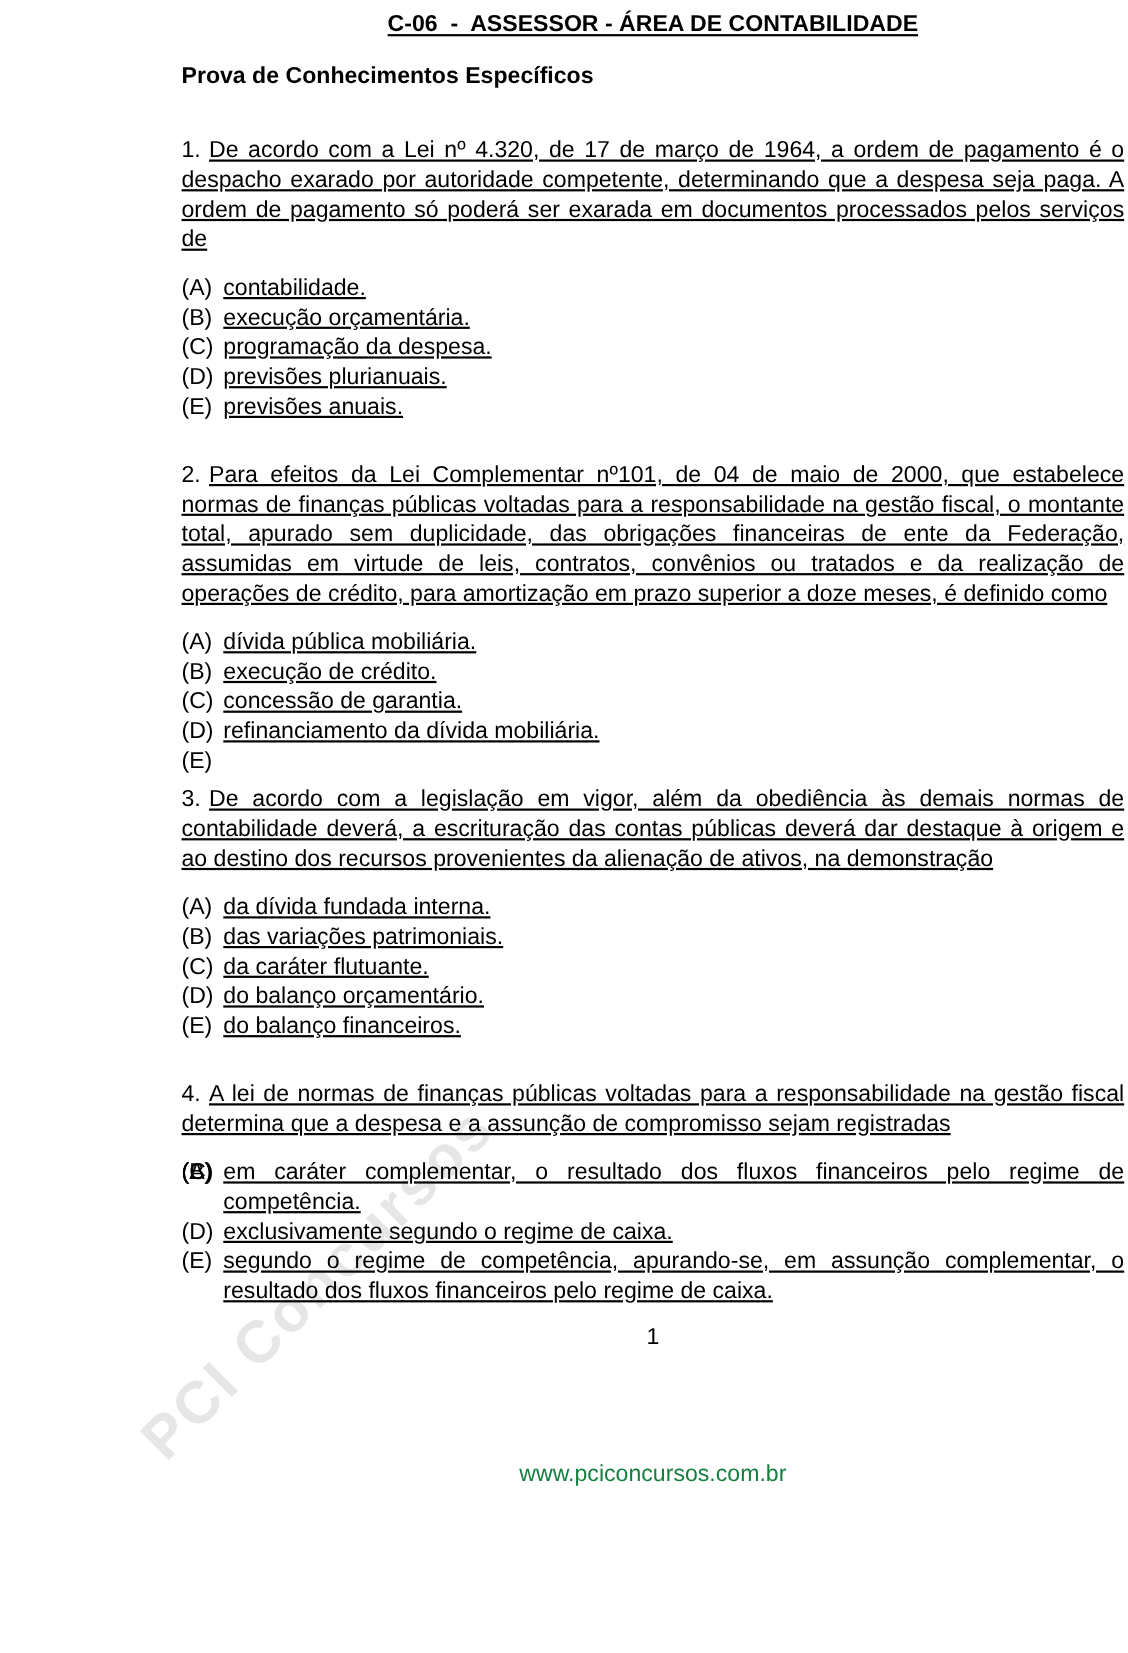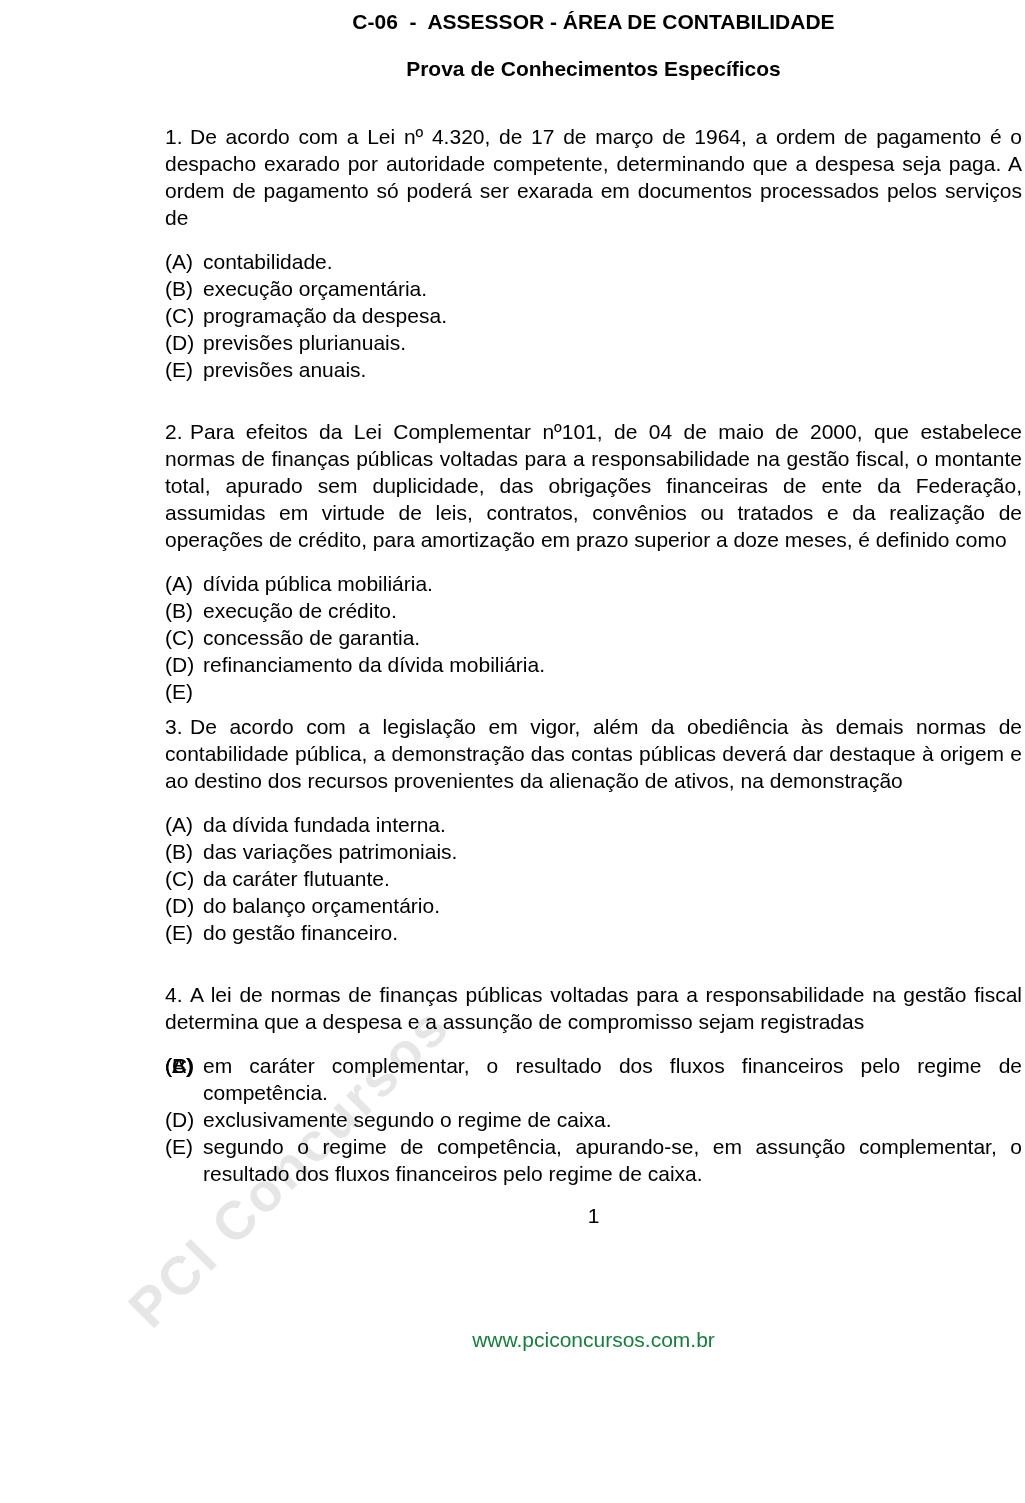--- a/index.html
+++ b/index.html
@@ -32,31 +32,31 @@
     z-index:1;
     margin-left:165px;
     width:857px;
     padding-top:8px;
   }
   .doc-title {
     margin:0;
     font-size:21px;
     font-weight:bold;
     text-align:center;
+    text-decoration:underline;
     text-decoration-thickness:2px;
     text-underline-offset:3px;
     white-space:pre-wrap;
   }
   .doc-subtitle {
     margin:20px 0 0 0;
     font-size:21px;
     font-weight:bold;
-    text-align:center;
   }
-  .question { margin-top:35px; }
+  .question { margin-top:35px;text-decoration:underline; }
   .question.first { margin-top:41px; }
   .q-body { text-align:justify; margin:0; }
   .qnum { display:inline-block; width:25px; }
   .options { margin-top:17px; }
   .option { position:relative; padding-left:38px; text-align:justify; }
   .opt-label { position:absolute; left:0; top:0; }
   .page-number { text-align:center; margin-top:15px; }
   .footer-url { text-align:center; margin-top:97px; }
 </style>
 </head>
@@ -87,27 +87,27 @@
       <div class="options">
         <div class="option"><span class="opt-label">(A)</span><span>dívida pública mobiliária.</span></div>
         <div class="option"><span class="opt-label">(B)</span><span>execução de crédito.</span></div>
         <div class="option"><span class="opt-label">(C)</span><span>concessão de garantia.</span></div>
         <div class="option"><span class="opt-label">(D)</span><span>refinanciamento da dívida mobiliária.</span></div>
         <div class="option"><span class="opt-label">(E)</span></div>
       </div>
     </div>
 
     <div class="question">
-      <p class="q-body"><span class="qnum">3.</span><span>De acordo com a legislação em vigor, além da obediência às demais normas de contabilidade pública, a demonstração das contas públicas deverá dar destaque à origem e ao destino dos recursos provenientes da alienação de ativos, na demonstração</span></p>
+      <p class="q-body"><span class="qnum">3.</span><span>De acordo com a legislação em vigor, além da obediência às demais normas de contabilidade deverá, a escrituração das contas públicas deverá dar destaque à origem e ao destino dos recursos provenientes da alienação de ativos, na demonstração</span></p>
       <div class="options">
         <div class="option"><span class="opt-label">(A)</span><span>da dívida fundada interna.</span></div>
         <div class="option"><span class="opt-label">(B)</span><span>das variações patrimoniais.</span></div>
         <div class="option"><span class="opt-label">(C)</span><span>da caráter flutuante.</span></div>
         <div class="option"><span class="opt-label">(D)</span><span>do balanço orçamentário.</span></div>
-        <div class="option"><span class="opt-label">(E)</span><span>do gestão financeiro.</span></div>
+        <div class="option"><span class="opt-label">(E)</span><span>do balanço financeiros.</span></div>
       </div>
     </div>
 
     <div class="question">
       <p class="q-body"><span class="qnum">4.</span><span>A lei de normas de finanças públicas voltadas para a responsabilidade na gestão fiscal determina que a despesa e a assunção de compromisso sejam registradas</span></p>
       <div class="options">
         <div class="option"><span class="opt-label">(A)</span></div>
         <div class="option"><span class="opt-label">(B)</span></div>
         <div class="option"><span class="opt-label">(C)</span><span>em caráter complementar, o resultado dos fluxos financeiros pelo regime de competência.</span></div>
         <div class="option"><span class="opt-label">(D)</span><span>exclusivamente segundo o regime de caixa.</span></div>

